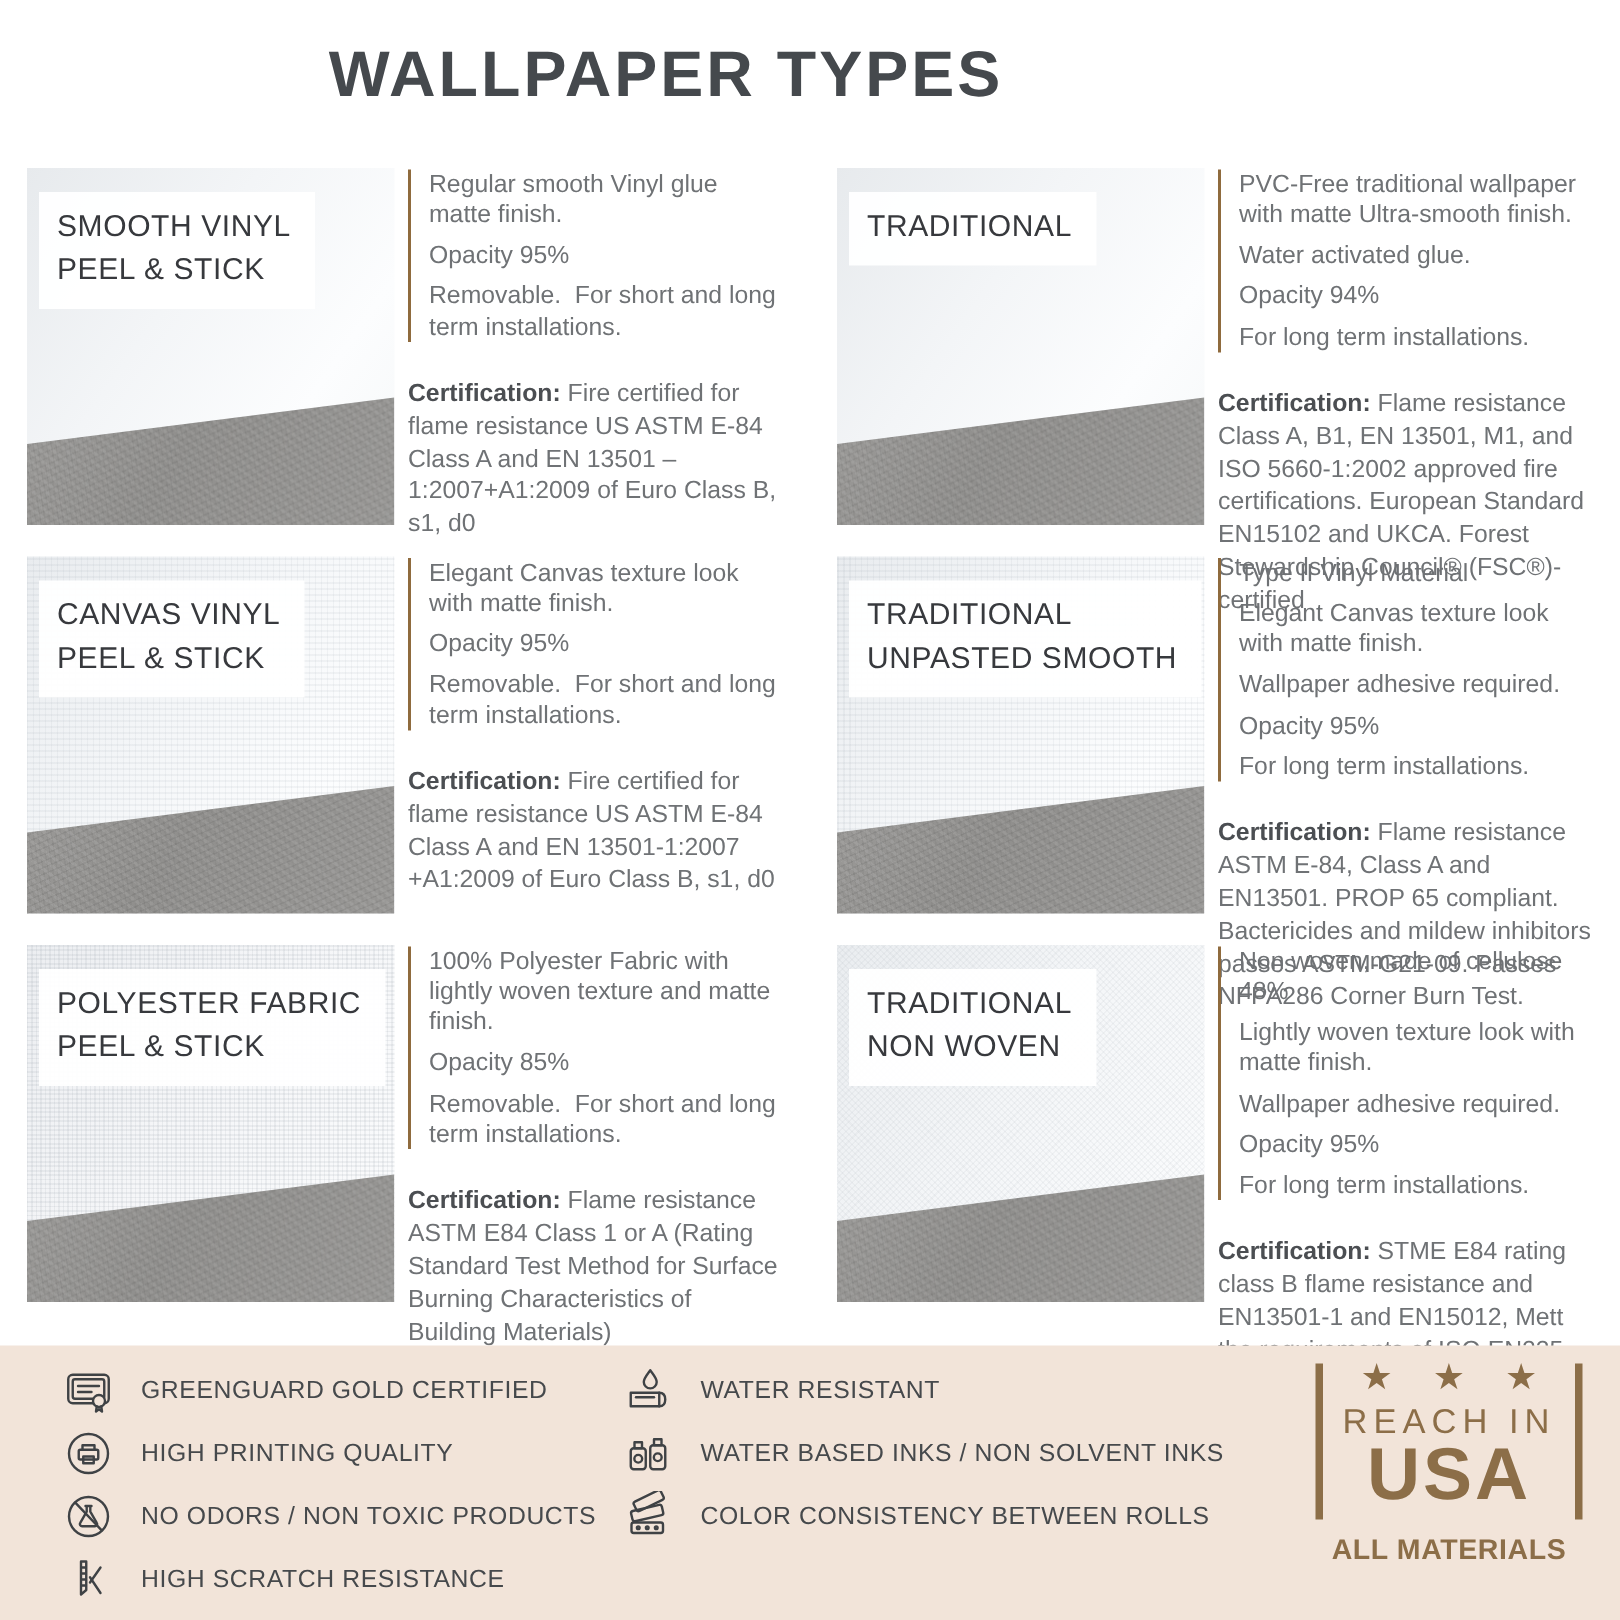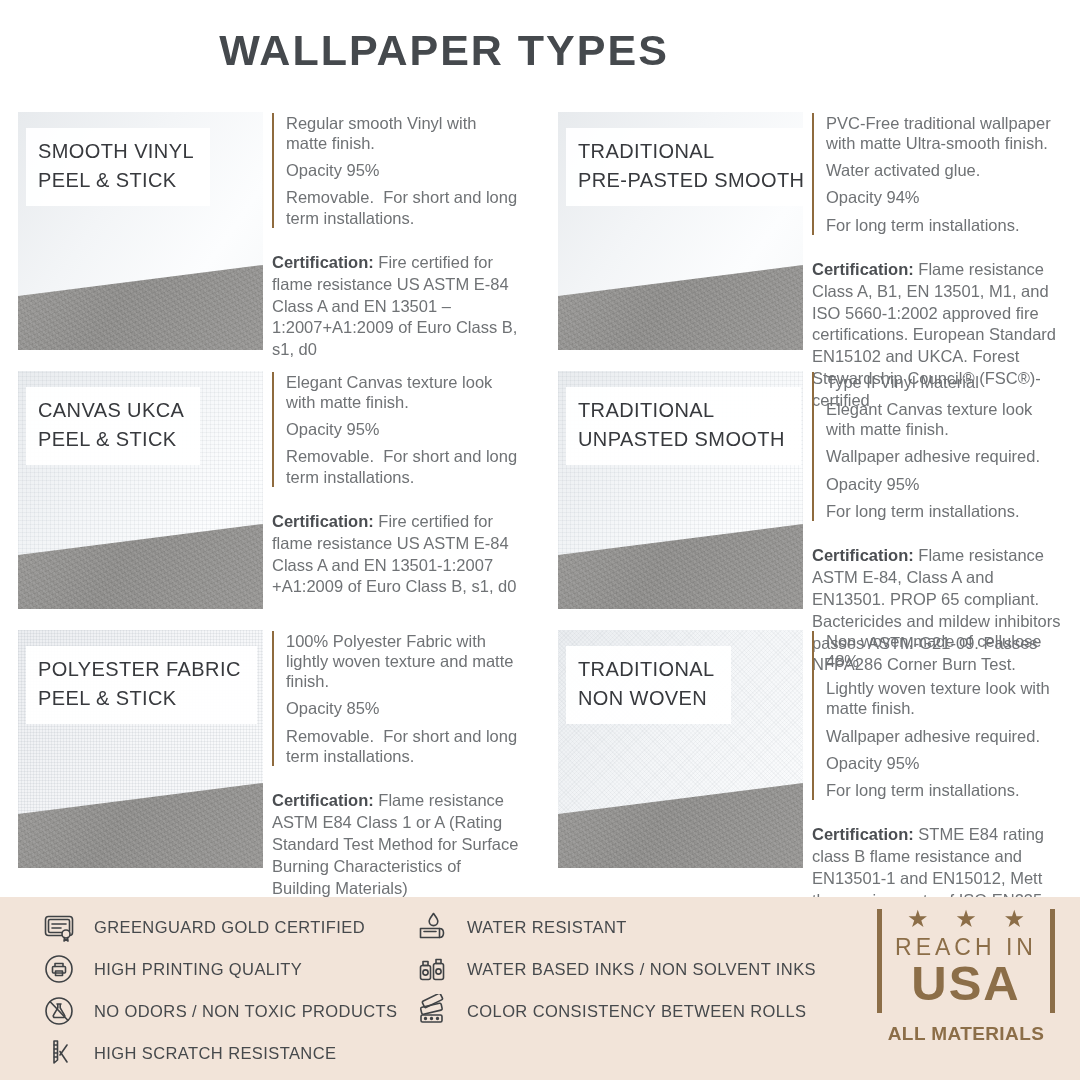--- a/index.html
+++ b/index.html
@@ -79,52 +79,51 @@
     <section class="panel">
       <div class="swatch">
         <div class="floor"></div>
         <div class="swatch-label">
           <span>SMOOTH VINYL</span>
           <span>PEEL &amp; STICK</span>
         </div>
       </div>
       <div class="info">
         <div class="desc">
-            <p>Regular smooth Vinyl with matte finish.</p>
+            <p>Regular smooth Vinyl glue matte finish.</p>
             <p>Opacity 95%</p>
             <p>Removable.  For short and long term installations.</p>
           </div>
         <p class="cert"><span class="cert-b">Certification:</span> <span class="cert-t">Fire certified for flame resistance US ASTM E-84 Class A and EN 13501 –1:2007+A1:2009 of Euro Class B, s1, d0</span></p>
       </div>
     </section>
 
     <section class="panel">
       <div class="swatch">
         <div class="floor"></div>
         <div class="swatch-label">
           <span>TRADITIONAL</span>
-          <span>PRE-PASTED SMOOTH</span>
         </div>
       </div>
       <div class="info">
         <div class="desc">
             <p>PVC-Free traditional wallpaper with matte Ultra-smooth finish.</p>
             <p>Water activated glue.</p>
             <p>Opacity 94%</p>
             <p>For long term installations.</p>
           </div>
         <p class="cert"><span class="cert-b">Certification:</span> <span class="cert-t">Flame resistance Class A, B1, EN 13501, M1, and ISO 5660-1:2002 approved fire certifications. European Standard EN15102 and UKCA. Forest Stewardship Council® (FSC®)-certified</span></p>
       </div>
     </section>
 
     <section class="panel">
       <div class="swatch tex-canvas">
         <div class="floor"></div>
         <div class="swatch-label">
-          <span>CANVAS UKCA</span>
+          <span>CANVAS VINYL</span>
           <span>PEEL &amp; STICK</span>
         </div>
       </div>
       <div class="info">
         <div class="desc">
             <p>Elegant Canvas texture look with matte finish.</p>
             <p>Opacity 95%</p>
             <p>Removable.  For short and long term installations.</p>
           </div>
         <p class="cert"><span class="cert-b">Certification:</span> <span class="cert-t">Fire certified for flame resistance US ASTM E-84 Class A and EN 13501-1:2007 +A1:2009 of Euro Class B, s1, d0</span></p>

